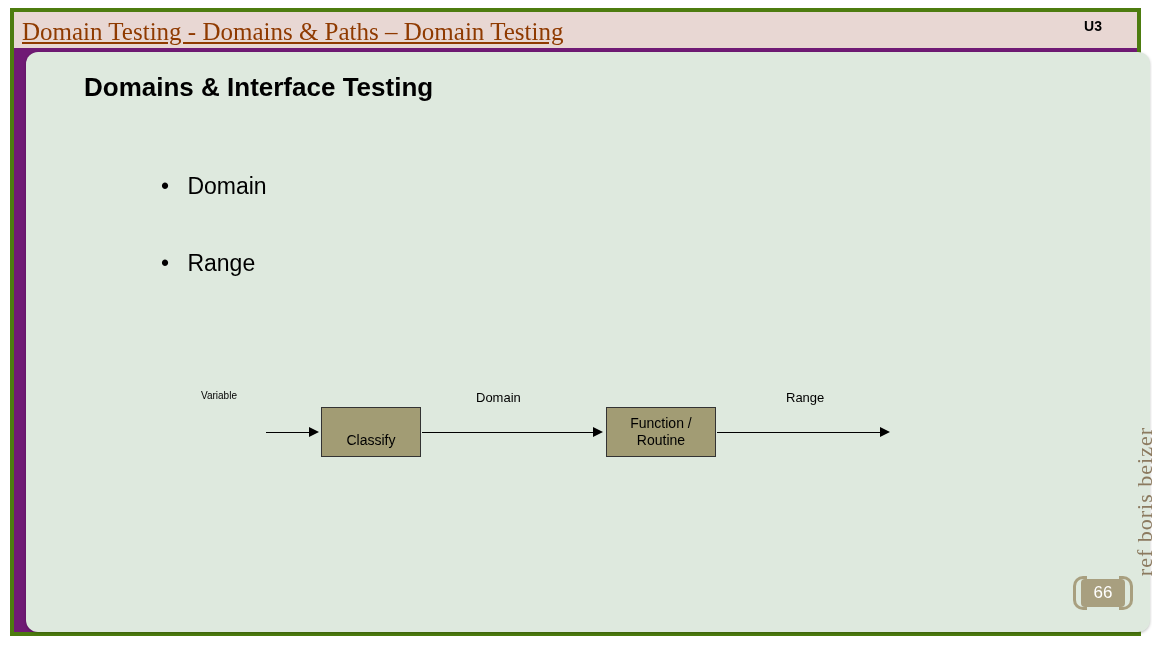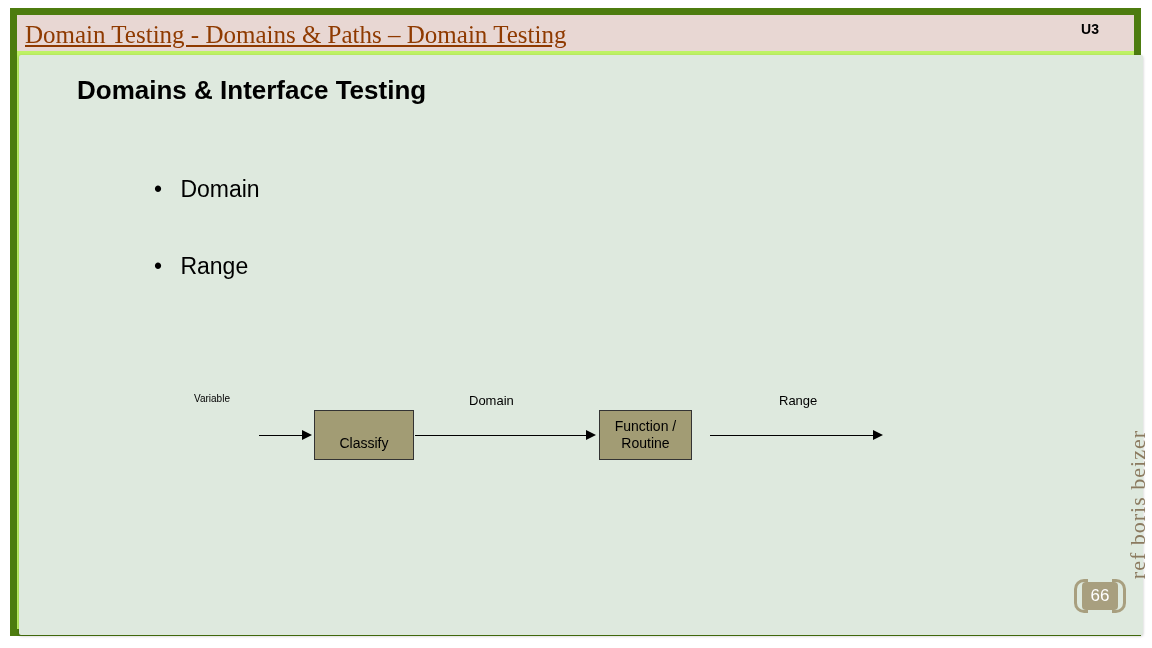--- a/index.html
+++ b/index.html
@@ -10,22 +10,22 @@
     font-family: Arial, Helvetica, sans-serif;
     position: relative;
     overflow: hidden;
   }
   .outer-frame {
     position: absolute;
     left: 10px;
     top: 8px;
     width: 1131px;
     height: 628px;
-    border: 7px solid #4d7c0f;
-    background: #bef264;
+    border: 4px solid #4d7c0f;
+    background: #701a75;
   }
   .title-strip {
     position: absolute;
     left: 0;
     top: 0;
     width: 100%;
     height: 36px;
     background: #e8d7d3;
   }
   .main-title {
@@ -42,26 +42,26 @@
     position: absolute;
     right: 35px;
     top: 6px;
     font-size: 14px;
     font-weight: bold;
     color: #000;
     margin-left: 10px;
   }
   .content-area {
     position: absolute;
-    left: 2px;
+    left: 12px;
     top: 40px;
     width: 1124px;
     height: 580px;
     background: #dee9de;
-    border-radius: 2px;
+    border-radius: 12px;
     box-shadow: 0 1px 3px rgba(0,0,0,0.25);
     text-decoration: underline;
   }
   .section-heading {
     position: absolute;
     left: 58px;
     top: 20px;
     font-size: 26px;
     font-weight: bold;
     color: #000;
@@ -123,21 +123,21 @@
     left: 175px;
     top: 45px;
     width: 100px;
     height: 50px;
     padding-top: 16px;
     align-items: center;
   }
   .box-function {
     left: 460px;
     top: 45px;
-    width: 93px;
+    width: 110px;
     height: 50px;
   }
 
   .arrow-line {
     position: absolute;
     height: 0;
     border-top: 1.5px solid #000;
   }
   .arrow-head {
     position: absolute;
@@ -165,21 +165,21 @@
     color: #8b7a5f;
     letter-spacing: 1px;
     white-space: nowrap;
   }
 
   
   .page-pill {
     position: absolute;
     right: 25px;
     bottom: 25px;
-    width: 36px;
+    width: 44px;
     height: 28px;
     display: flex;
     align-items: center;
     justify-content: center;
   }
   .pill-bg {
     position: absolute;
     inset: 0;
     background: #a89f7f;
     border-radius: 4px;

